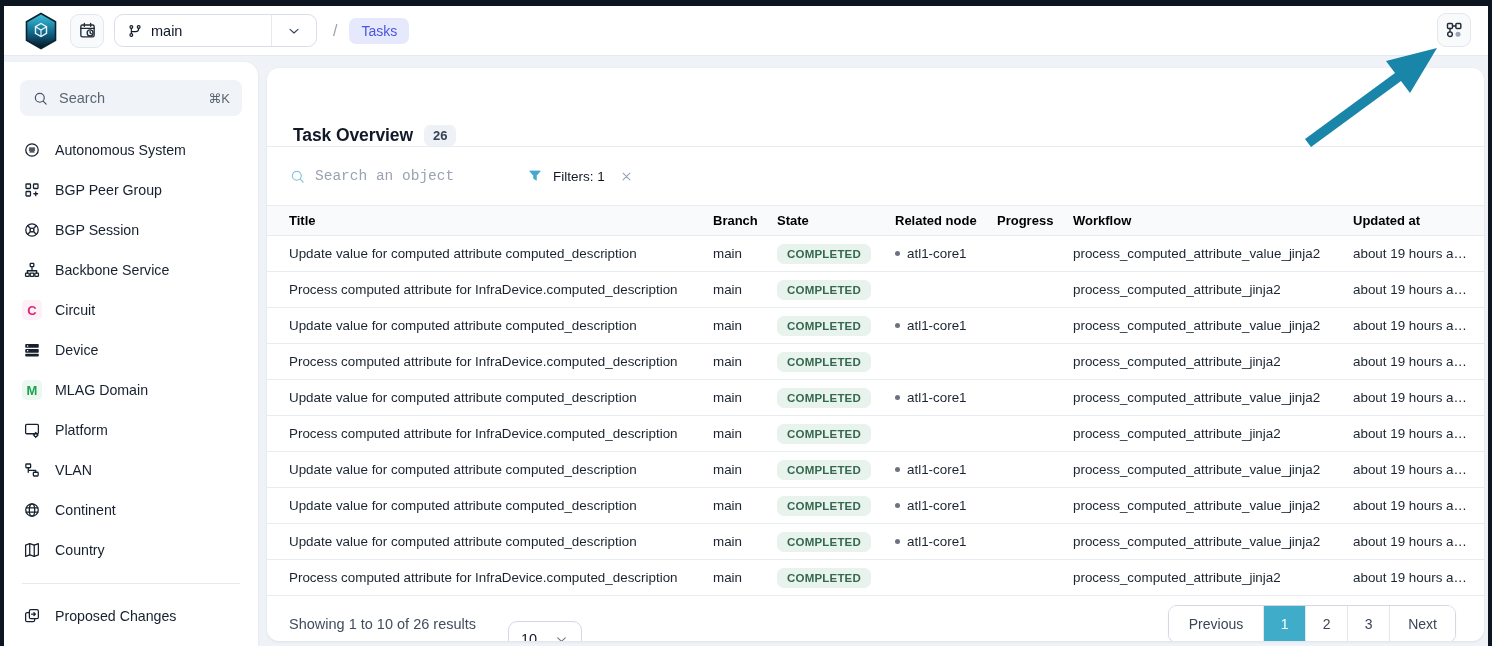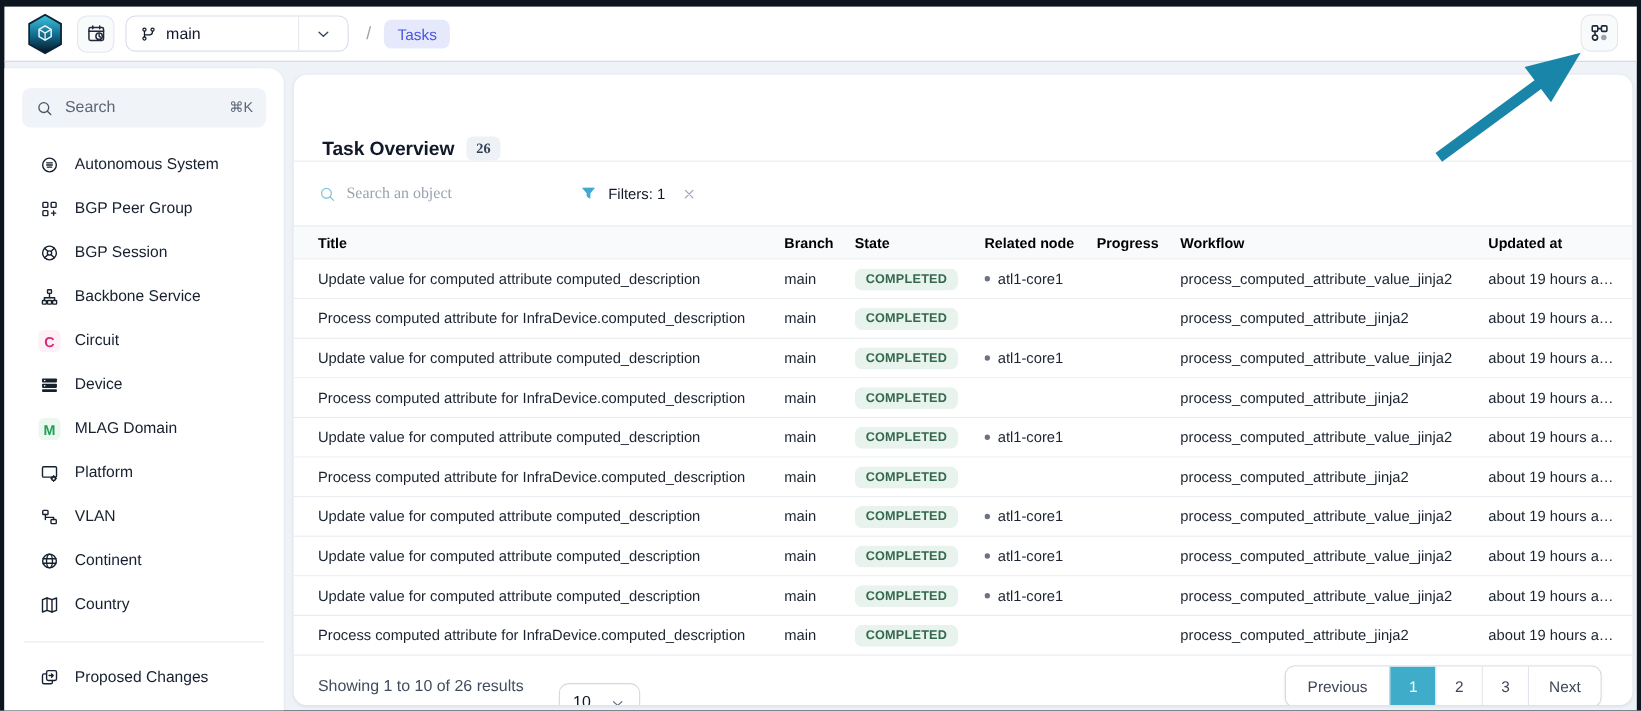--- a/index.html
+++ b/index.html
@@ -28,39 +28,39 @@
   .page { position:absolute; left:4px; right:4px; top:56px; bottom:0; background:var(--page-bg,#eff2f7); }
 
   
   .sidebar { position:absolute; left:4px; top:62px; width:254px; bottom:0; background:#fff;
              border-top-right-radius:14px; box-shadow:0 1px 3px rgba(16,24,40,.07); overflow:hidden; }
   .search-box { margin:18px 16px 0 16px; height:36px; background:#f0f3f7; border-radius:8px;
                 display:flex; align-items:center; padding:0 12px; gap:10px; color:#5b6675; cursor:pointer; }
   .search-box .sb-text { font-size:14.5px; color:#5b6675; flex:1; }
   .search-box .sb-kbd { font-size:13px; color:#5b6675; }
   .side-list { margin-top:14px; }
-  .side-item { height:40px; display:flex; align-items:center; gap:13px; padding:0 31px; cursor:pointer; }
+  .side-item { height:40px; display:flex; align-items:center; gap:13px; padding:0 18px; cursor:pointer; }
   .side-icon { width:20px; height:20px; display:flex; align-items:center; justify-content:center; color:#16202e; }
   .side-icon svg { stroke:#16202e; }
   .side-label { font-size:14.2px; font-weight:500; color:#16202e; white-space:nowrap; }
   .letter-chip { width:20px; height:20px; border-radius:5px; font-size:13px; font-weight:700;
                  display:flex; align-items:center; justify-content:center; }
   .side-divider { border-top:1px solid #e5e8ee; margin:13px 18px 12px 18px; }
 
   
   .card { position:absolute; left:267px; top:68px; width:1217px; height:573px; background:#fff;
           border-radius:12px; box-shadow:0 1px 3px rgba(16,24,40,.07); overflow:hidden; }
   .card-head { height:79px; border-bottom:1px solid #e8ebf0; display:flex; align-items:flex-end; padding:0 26px; }
   .card-head h1 { font-size:17.5px; font-weight:700; color:#111827; letter-spacing:-.1px; }
   .count-badge { margin-left:11px; background:#eef1f5; color:#334155; font-size:13px; font-weight:600;
-                 padding:3px 9px; border-radius:6px;font-family:Liberation Serif, serif; }
+                 padding:3px 9px; border-radius:6px; }
   .toolbar { height:58px; display:flex; align-items:center; padding:0 22px; }
   .obj-search { display:flex; align-items:center; gap:9px; width:230px; }
   .obj-search input { border:none; outline:none; font-size:14.5px; color:#000000; width:170px;
-                      font-family:Liberation Serif, serif; background:transparent; }
+                      font-family:Liberation Mono, monospace; background:transparent; }
   .obj-search input::placeholder { color:#9aa3b2; }
   .filter-group { display:flex; align-items:center; gap:10px; margin-left:8px; }
   .filter-group .f-label { font-size:13.5px; color:#111827; }
   .f-x { color:#94a3b8; display:flex; cursor:pointer; margin-left:4px; }
 
   .thead, .trow { display:grid; grid-template-columns:424px 64px 118px 102px 76px 280px 1fr;
                   align-items:center; padding:0 16px 0 22px; }
   .thead { height:31px; background:#f8fafc; border-top:1px solid #e8ebf0; border-bottom:1px solid #e8ebf0; }
   .th { font-size:13px; font-weight:700; color:#000000; }
   .trow { height:36px; border-bottom:1px solid #e8ebf0; background:#fff; cursor:pointer; }

